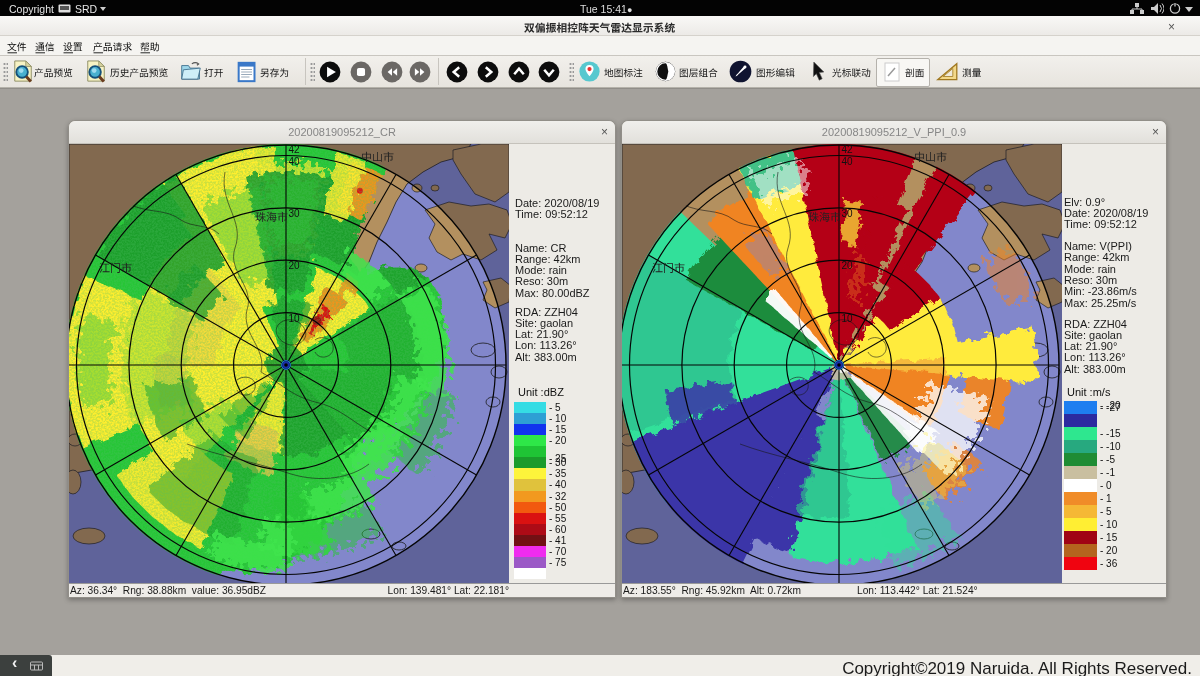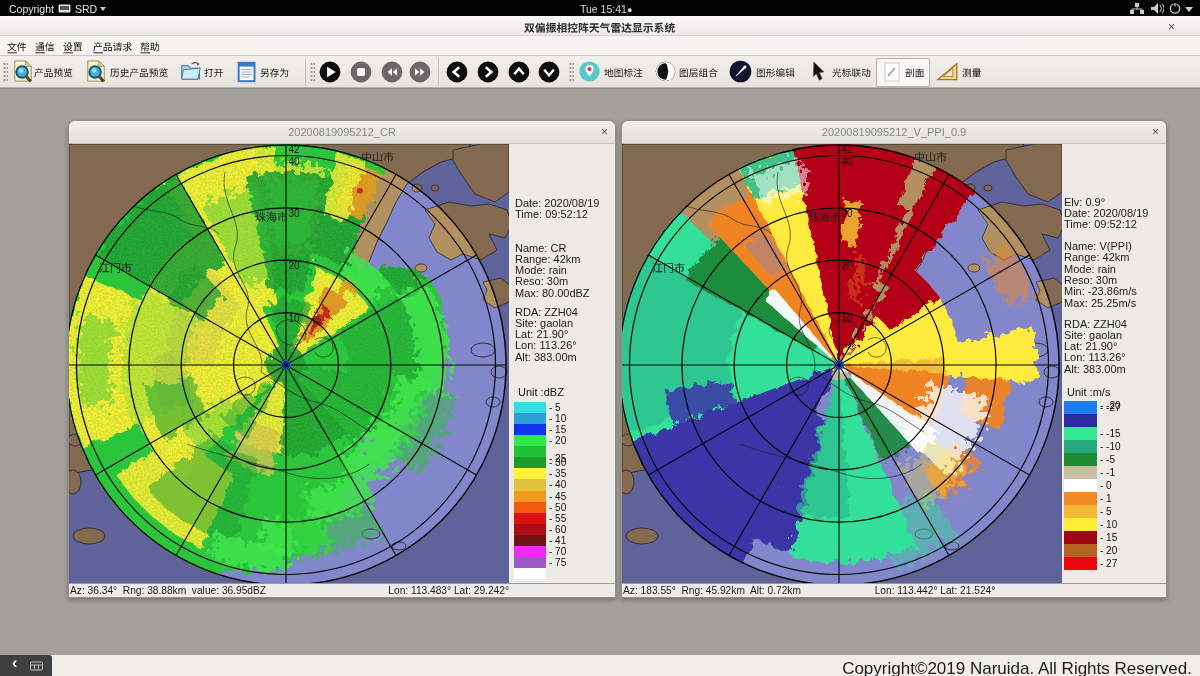--- a/index.html
+++ b/index.html
@@ -428,23 +428,23 @@
       <path transform="translate(186,77)" fill="#222" d="M5.2 -8.7C5.1 -7.4 4.7 -6.1 4.1 -5.2C4.3 -5.1 4.7 -4.9 4.8 -4.8C5.1 -5.3 5.3 -5.8 5.5 -6.4H7V-4.5H4.2V-3.7H6.6C5.9 -2.3 4.7 -0.9 3.5 -0.3C3.7 -0.1 4 0.2 4.1 0.4C5.2 -0.3 6.2 -1.6 7 -3V0.9H7.7V-3C8.4 -1.7 9.3 -0.5 10.2 0.3C10.3 0.1 10.6 -0.2 10.8 -0.4C9.8 -1.1 8.7 -2.4 8.1 -3.7H10.6V-4.5H7.7V-6.4H10V-7.2H7.7V-9.2H7V-7.2H5.7C5.8 -7.6 5.9 -8.1 6 -8.6ZM0.5 -1.1 0.6 -0.3C1.6 -0.6 3 -1 4.2 -1.4L4.1 -2.2L2.7 -1.7V-4.5H4V-5.3H2.7V-7.7H4.2V-8.5H0.5V-7.7H1.9V-5.3H0.6V-4.5H1.9V-1.5Z M12 -8.5C12.7 -8.2 13.5 -7.7 13.9 -7.3L14.4 -8C14 -8.3 13.2 -8.8 12.5 -9.1ZM11.5 -5.3C12.1 -5 12.9 -4.5 13.3 -4.2L13.7 -4.8C13.3 -5.1 12.6 -5.6 11.9 -5.9ZM11.8 0.2 12.5 0.7C13 -0.3 13.5 -1.7 13.9 -2.9L13.3 -3.3C12.9 -2.1 12.2 -0.6 11.8 0.2ZM17.1 -5.2C17.6 -4.8 18.1 -4.3 18.3 -3.9H16L16.2 -5.5H20L20 -3.9H18.4L18.8 -4.2C18.6 -4.6 18.1 -5.1 17.6 -5.5ZM14.1 -3.9V-3.2H15.2C15 -2.2 14.9 -1.4 14.8 -0.7H19.6C19.6 -0.4 19.5 -0.2 19.4 -0.1C19.3 0.1 19.2 0.1 19 0.1C18.8 0.1 18.3 0.1 17.7 0C17.8 0.2 17.9 0.5 17.9 0.8C18.4 0.8 19 0.8 19.3 0.8C19.6 0.7 19.9 0.7 20.1 0.4C20.2 0.2 20.4 -0.1 20.4 -0.7H21.3V-1.5H20.5C20.6 -1.9 20.6 -2.5 20.7 -3.2H21.6V-3.9H20.7L20.8 -5.8C20.8 -5.9 20.8 -6.2 20.8 -6.2H15.5C15.5 -5.5 15.4 -4.7 15.3 -3.9ZM15.9 -3.2H19.9C19.9 -2.5 19.8 -1.9 19.8 -1.5H15.7ZM16.9 -2.8C17.3 -2.4 17.9 -1.8 18.2 -1.5L18.7 -1.8C18.4 -2.2 17.8 -2.8 17.3 -3.1ZM15.9 -9.3C15.5 -8 14.8 -6.7 14 -5.9C14.2 -5.7 14.6 -5.5 14.7 -5.4C15.1 -5.9 15.5 -6.5 15.9 -7.2H21.3V-8H16.3C16.4 -8.3 16.5 -8.7 16.7 -9Z M26.5 -9.1C26.8 -8.6 27.1 -8.1 27.3 -7.6H22.6V-6.8H27V-5.3H23.6V-0.4H24.5V-4.5H27V0.9H27.9V-4.5H30.6V-1.5C30.6 -1.3 30.6 -1.2 30.4 -1.2C30.2 -1.2 29.5 -1.2 28.8 -1.3C28.9 -1 29 -0.7 29.1 -0.4C30 -0.4 30.6 -0.4 31 -0.6C31.4 -0.7 31.5 -1 31.5 -1.4V-5.3H27.9V-6.8H32.5V-7.6H28.1L28.2 -7.7C28.1 -8.1 27.7 -8.8 27.3 -9.3Z"></path>
       <path transform="translate(30,128)" fill="#222" d="M1.1 -8.5C1.7 -8.1 2.6 -7.6 3 -7.2L3.5 -7.9C3.1 -8.2 2.2 -8.7 1.5 -9.1ZM0.5 -5.5C1.1 -5.1 2 -4.6 2.5 -4.3L2.9 -5C2.5 -5.3 1.6 -5.8 0.9 -6.1ZM0.8 0.2 1.5 0.7C2.2 -0.3 2.9 -1.7 3.5 -2.8L2.9 -3.4C2.3 -2.1 1.4 -0.7 0.8 0.2ZM3.6 -0.7V0.2H10.6V-0.7H7.4V-7.4H9.9V-8.2H4.1V-7.4H6.5V-0.7Z M12.4 -8.9C13 -8.2 13.6 -7.3 13.9 -6.8L14.6 -7.3C14.3 -7.8 13.6 -8.6 13 -9.3ZM12 -7V0.9H12.8V-7ZM14.9 -8.8V-8H20.2V-0.2C20.2 0 20.1 0.1 19.9 0.1C19.7 0.1 18.9 0.1 18.1 0.1C18.2 0.3 18.3 0.6 18.4 0.9C19.4 0.9 20.1 0.9 20.5 0.7C20.9 0.6 21 0.3 21 -0.2V-8.8Z M26.5 -9.1C26.8 -8.6 27.1 -8.1 27.3 -7.6H22.6V-6.8H27V-5.3H23.6V-0.4H24.5V-4.5H27V0.9H27.9V-4.5H30.6V-1.5C30.6 -1.3 30.6 -1.2 30.4 -1.2C30.2 -1.2 29.5 -1.2 28.8 -1.3C28.9 -1 29 -0.7 29.1 -0.4C30 -0.4 30.6 -0.4 31 -0.6C31.4 -0.7 31.5 -1 31.5 -1.4V-5.3H27.9V-6.8H32.5V-7.6H28.1L28.2 -7.7C28.1 -8.1 27.7 -8.8 27.3 -9.3Z"></path>
       <circle cx="217.0" cy="221.0" r="5" fill="#0a1464"></circle>
       <circle cx="217.0" cy="221.0" r="3.4" fill="#1a2fa8"></circle>
       <circle cx="217.0" cy="221.0" r="1.8" fill="#000"></circle>
       <circle cx="217.0" cy="221.0" r="4.4" fill="none" stroke="#1e90c8" stroke-width="0.9"></circle>
     </svg>
   </div>
 <div class="abs" style="left:622px;top:583px;width:544px;height:14px;background:#eeece8;border-top:1px solid #999"></div>
 <div style="position:absolute;left:70px;top:585px;font:10.2px 'Liberation Sans',sans-serif;color:#1a1a1a;white-space:pre">Az: 36.34°  Rng: 38.88km  value: 36.95dBZ</div>
-<div style="position:absolute;left:310px;top:584.5px;width:199px;text-align:right;white-space:nowrap;font:10.2px 'Liberation Sans',sans-serif;color:#1a1a1a">Lon: 113.483° Lat: 29.242°</div>
+<div style="position:absolute;left:310px;top:584.5px;width:199px;text-align:right;white-space:nowrap;font:10.2px 'Liberation Sans',sans-serif;color:#1a1a1a">Lon: 139.481° Lat: 22.181°</div>
 <div style="position:absolute;left:623px;top:585px;font:10.2px 'Liberation Sans',sans-serif;color:#1a1a1a;white-space:pre">Az: 183.55°  Rng: 45.92km  Alt: 0.72km</div>
-<div style="position:absolute;left:836px;top:584.5px;width:198px;text-align:center;white-space:nowrap;font:10.2px 'Liberation Sans',sans-serif;color:#1a1a1a">Lon: 113.442° Lat: 21.524°</div>
+<div style="position:absolute;left:857px;top:584.5px;width:198px;text-align:left;white-space:nowrap;font:10.2px 'Liberation Sans',sans-serif;color:#1a1a1a">Lon: 113.442° Lat: 21.524°</div>
 <div style="position:absolute;left:515px;top:197.0px;font:11px 'Liberation Sans',sans-serif;color:#1a1a1a;white-space:pre">Date: 2020/08/19</div>
 <div style="position:absolute;left:515px;top:208.3px;font:11px 'Liberation Sans',sans-serif;color:#1a1a1a;white-space:pre">Time: 09:52:12</div>
 <div style="position:absolute;left:515px;top:241.5px;font:11px 'Liberation Sans',sans-serif;color:#1a1a1a;white-space:pre">Name: CR</div>
 <div style="position:absolute;left:515px;top:252.8px;font:11px 'Liberation Sans',sans-serif;color:#1a1a1a;white-space:pre">Range: 42km</div>
 <div style="position:absolute;left:515px;top:264.1px;font:11px 'Liberation Sans',sans-serif;color:#1a1a1a;white-space:pre">Mode: rain</div>
 <div style="position:absolute;left:515px;top:275.4px;font:11px 'Liberation Sans',sans-serif;color:#1a1a1a;white-space:pre">Reso: 30m</div>
 <div style="position:absolute;left:515px;top:286.7px;font:11px 'Liberation Sans',sans-serif;color:#1a1a1a;white-space:pre">Max: 80.00dBZ</div>
 <div style="position:absolute;left:515px;top:305.5px;font:11px 'Liberation Sans',sans-serif;color:#1a1a1a;white-space:pre">RDA: ZZH04</div>
 <div style="position:absolute;left:515px;top:316.8px;font:11px 'Liberation Sans',sans-serif;color:#1a1a1a;white-space:pre">Site: gaolan</div>
 <div style="position:absolute;left:515px;top:328.1px;font:11px 'Liberation Sans',sans-serif;color:#1a1a1a;white-space:pre">Lat: 21.90°</div>
@@ -468,21 +468,21 @@
 <div style="position:absolute;left:514px;top:556.8px;width:32px;height:11.6px;background:#9b59c6"></div>
 <div style="position:absolute;left:514px;top:567.9px;width:32px;height:11.6px;background:#ffffff"></div>
 <div style="position:absolute;left:549px;top:402.0px;font:10px 'Liberation Sans',sans-serif;color:#111">- 5</div>
 <div style="position:absolute;left:549px;top:413.1px;font:10px 'Liberation Sans',sans-serif;color:#111">- 10</div>
 <div style="position:absolute;left:549px;top:424.1px;font:10px 'Liberation Sans',sans-serif;color:#111">- 15</div>
 <div style="position:absolute;left:549px;top:435.2px;font:10px 'Liberation Sans',sans-serif;color:#111">- 20</div>
 <div style="position:absolute;left:549px;top:453px;font:10px 'Liberation Sans',sans-serif;color:#111">- 25</div>
 <div style="position:absolute;left:549px;top:457.3px;font:10px 'Liberation Sans',sans-serif;color:#111">- 30</div>
 <div style="position:absolute;left:549px;top:468.4px;font:10px 'Liberation Sans',sans-serif;color:#111">- 35</div>
 <div style="position:absolute;left:549px;top:479.4px;font:10px 'Liberation Sans',sans-serif;color:#111">- 40</div>
-<div style="position:absolute;left:549px;top:490.5px;font:10px 'Liberation Sans',sans-serif;color:#111">- 45</div>
+<div style="position:absolute;left:549px;top:490.5px;font:10px 'Liberation Sans',sans-serif;color:#111">- 32</div>
 <div style="position:absolute;left:549px;top:501.6px;font:10px 'Liberation Sans',sans-serif;color:#111">- 50</div>
 <div style="position:absolute;left:549px;top:512.6px;font:10px 'Liberation Sans',sans-serif;color:#111">- 55</div>
 <div style="position:absolute;left:549px;top:523.7px;font:10px 'Liberation Sans',sans-serif;color:#111">- 60</div>
 <div style="position:absolute;left:549px;top:534.8px;font:10px 'Liberation Sans',sans-serif;color:#111">- 41</div>
 <div style="position:absolute;left:549px;top:545.8px;font:10px 'Liberation Sans',sans-serif;color:#111">- 70</div>
 <div style="position:absolute;left:549px;top:556.9px;font:10px 'Liberation Sans',sans-serif;color:#111">- 75</div>
 <div style="position:absolute;left:1064px;top:195.5px;font:11px 'Liberation Sans',sans-serif;color:#1a1a1a;white-space:pre">Elv: 0.9°</div>
 <div style="position:absolute;left:1064px;top:206.8px;font:11px 'Liberation Sans',sans-serif;color:#1a1a1a;white-space:pre">Date: 2020/08/19</div>
 <div style="position:absolute;left:1064px;top:218.1px;font:11px 'Liberation Sans',sans-serif;color:#1a1a1a;white-space:pre">Time: 09:52:12</div>
 <div style="position:absolute;left:1064px;top:240.0px;font:11px 'Liberation Sans',sans-serif;color:#1a1a1a;white-space:pre">Name: V(PPI)</div>
@@ -515,21 +515,21 @@
 <div style="position:absolute;left:1100px;top:427.5px;font:10px 'Liberation Sans',sans-serif;color:#111">- -15</div>
 <div style="position:absolute;left:1100px;top:440.5px;font:10px 'Liberation Sans',sans-serif;color:#111">- -10</div>
 <div style="position:absolute;left:1100px;top:453.5px;font:10px 'Liberation Sans',sans-serif;color:#111">- -5</div>
 <div style="position:absolute;left:1100px;top:466.5px;font:10px 'Liberation Sans',sans-serif;color:#111">- -1</div>
 <div style="position:absolute;left:1100px;top:479.5px;font:10px 'Liberation Sans',sans-serif;color:#111">- 0</div>
 <div style="position:absolute;left:1100px;top:492.5px;font:10px 'Liberation Sans',sans-serif;color:#111">- 1</div>
 <div style="position:absolute;left:1100px;top:505.5px;font:10px 'Liberation Sans',sans-serif;color:#111">- 5</div>
 <div style="position:absolute;left:1100px;top:518.5px;font:10px 'Liberation Sans',sans-serif;color:#111">- 10</div>
 <div style="position:absolute;left:1100px;top:531.5px;font:10px 'Liberation Sans',sans-serif;color:#111">- 15</div>
 <div style="position:absolute;left:1100px;top:544.5px;font:10px 'Liberation Sans',sans-serif;color:#111">- 20</div>
-<div style="position:absolute;left:1100px;top:557.5px;font:10px 'Liberation Sans',sans-serif;color:#111">- 27</div>
+<div style="position:absolute;left:1100px;top:557.5px;font:10px 'Liberation Sans',sans-serif;color:#111">- 36</div>
 <div class="abs" style="left:0;top:655px;width:1200px;height:21px;background:#f0eee9"></div>
 <div class="abs" style="left:0;top:655px;width:52px;height:21px;background:#3c403e;border-radius:0 3px 0 0"></div>
 <div class="abs" style="left:12px;top:654px;font-size:16px;color:#f2f2f2;font-weight:bold">‹</div>
 <svg class="abs" style="left:30px;top:660px" width="13" height="11">
     <rect x="0.5" y="2" width="12" height="8" rx="1" fill="none" stroke="#bbb" stroke-width="1"></rect>
     <line x1="0.5" y1="5" x2="12.5" y2="5" stroke="#bbb"></line>
     <line x1="4.5" y1="5" x2="4.5" y2="10" stroke="#bbb"></line>
     <line x1="8.5" y1="5" x2="8.5" y2="10" stroke="#bbb"></line>
   </svg>
 <div class="abs" style="left:820px;top:659px;width:372px;text-align:right;font-size:17px;color:#1a1a1a">Copyright©2019 Naruida. All Rights Reserved.</div>

